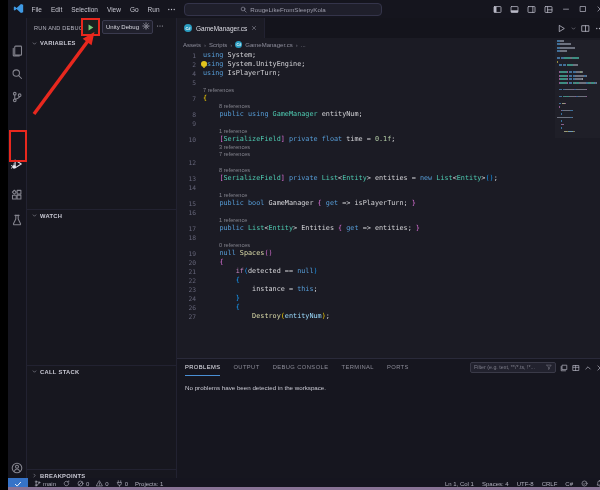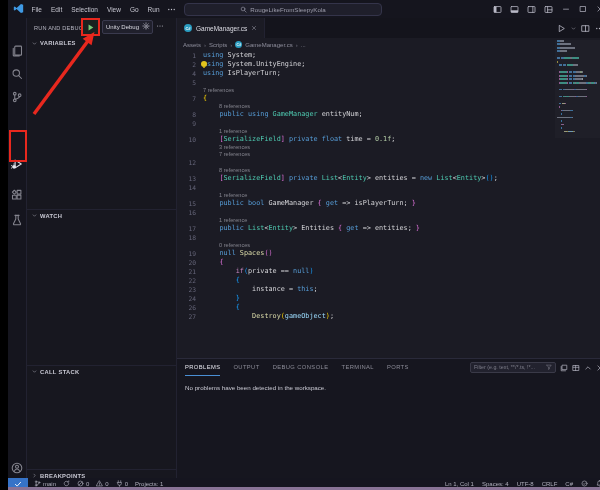--- a/index.html
+++ b/index.html
@@ -474,41 +474,41 @@
         <div class="crow">
           <div class="g">19</div>
           <pre><span class="tk-w">    </span><span class="tk-k">null</span><span class="tk-w"> </span><span class="tk-f">Spaces</span><span class="tk-b2">()</span></pre>
         </div>
         <div class="crow">
           <div class="g">20</div>
           <pre><span class="tk-w">    </span><span class="tk-b2">{</span></pre>
         </div>
         <div class="crow">
           <div class="g">21</div>
-          <pre><span class="tk-w">        </span><span class="tk-c">if</span><span class="tk-b3">(</span><span class="tk-w">private == </span><span class="tk-k">null</span><span class="tk-b3">)</span></pre>
+          <pre><span class="tk-w">        </span><span class="tk-c">if</span><span class="tk-b3">(</span><span class="tk-w">detected == </span><span class="tk-k">null</span><span class="tk-b3">)</span></pre>
         </div>
         <div class="crow">
           <div class="g">22</div>
           <pre><span class="tk-w">        </span><span class="tk-b3">{</span></pre>
         </div>
         <div class="crow">
           <div class="g">23</div>
           <pre><span class="tk-w">            instance = </span><span class="tk-k">this</span><span class="tk-w">;</span></pre>
         </div>
         <div class="crow">
           <div class="g">24</div>
           <pre><span class="tk-w">        </span><span class="tk-b3">}</span></pre>
         </div>
         <div class="crow">
           <div class="g">26</div>
           <pre><span class="tk-w">        </span><span class="tk-b3">{</span></pre>
         </div>
         <div class="crow">
           <div class="g">27</div>
-          <pre><span class="tk-w">            </span><span class="tk-f">Destroy</span><span class="tk-b1">(</span><span class="tk-v">gameObject</span><span class="tk-b1">)</span><span class="tk-w">;</span></pre>
+          <pre><span class="tk-w">            </span><span class="tk-f">Destroy</span><span class="tk-b1">(</span><span class="tk-v">entityNum</span><span class="tk-b1">)</span><span class="tk-w">;</span></pre>
         </div>
       </div>
     <div class="minimap" id="minimap">
         <div class="mm-row">
           <span class="mm-seg" style="width: 2.75px; background: rgb(86, 156, 214);"></span>
           <span class="mm-seg" style="width: 4.4px; background: rgb(154, 160, 173);"></span>
         </div>
         <div class="mm-row">
           <span class="mm-seg" style="width: 2.75px; background: rgb(86, 156, 214);"></span>
           <span class="mm-seg" style="width: 11px; background: rgb(154, 160, 173);"></span>

